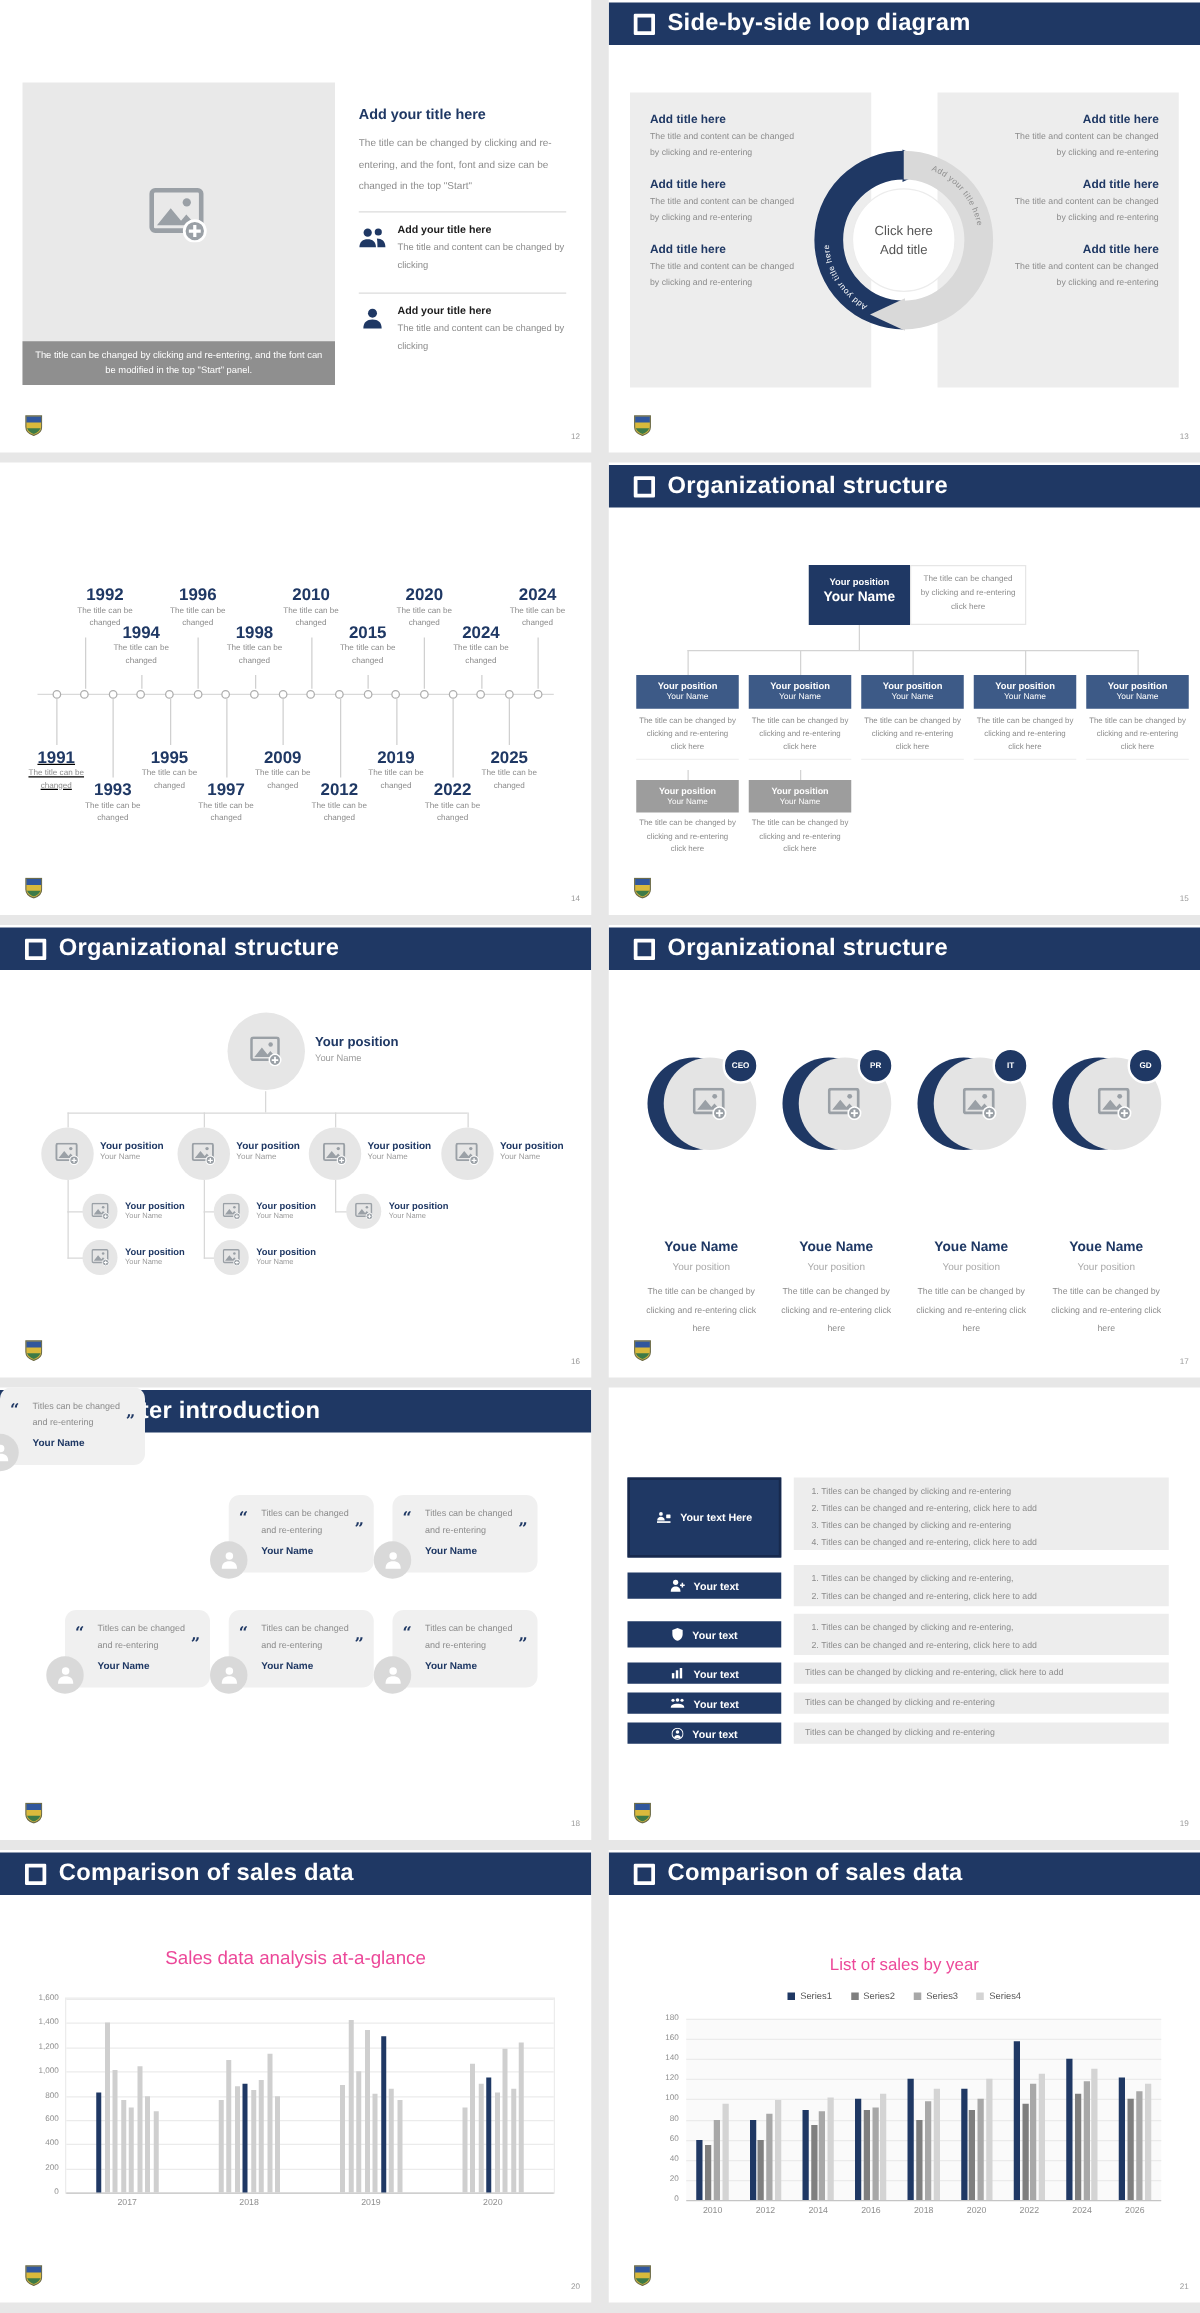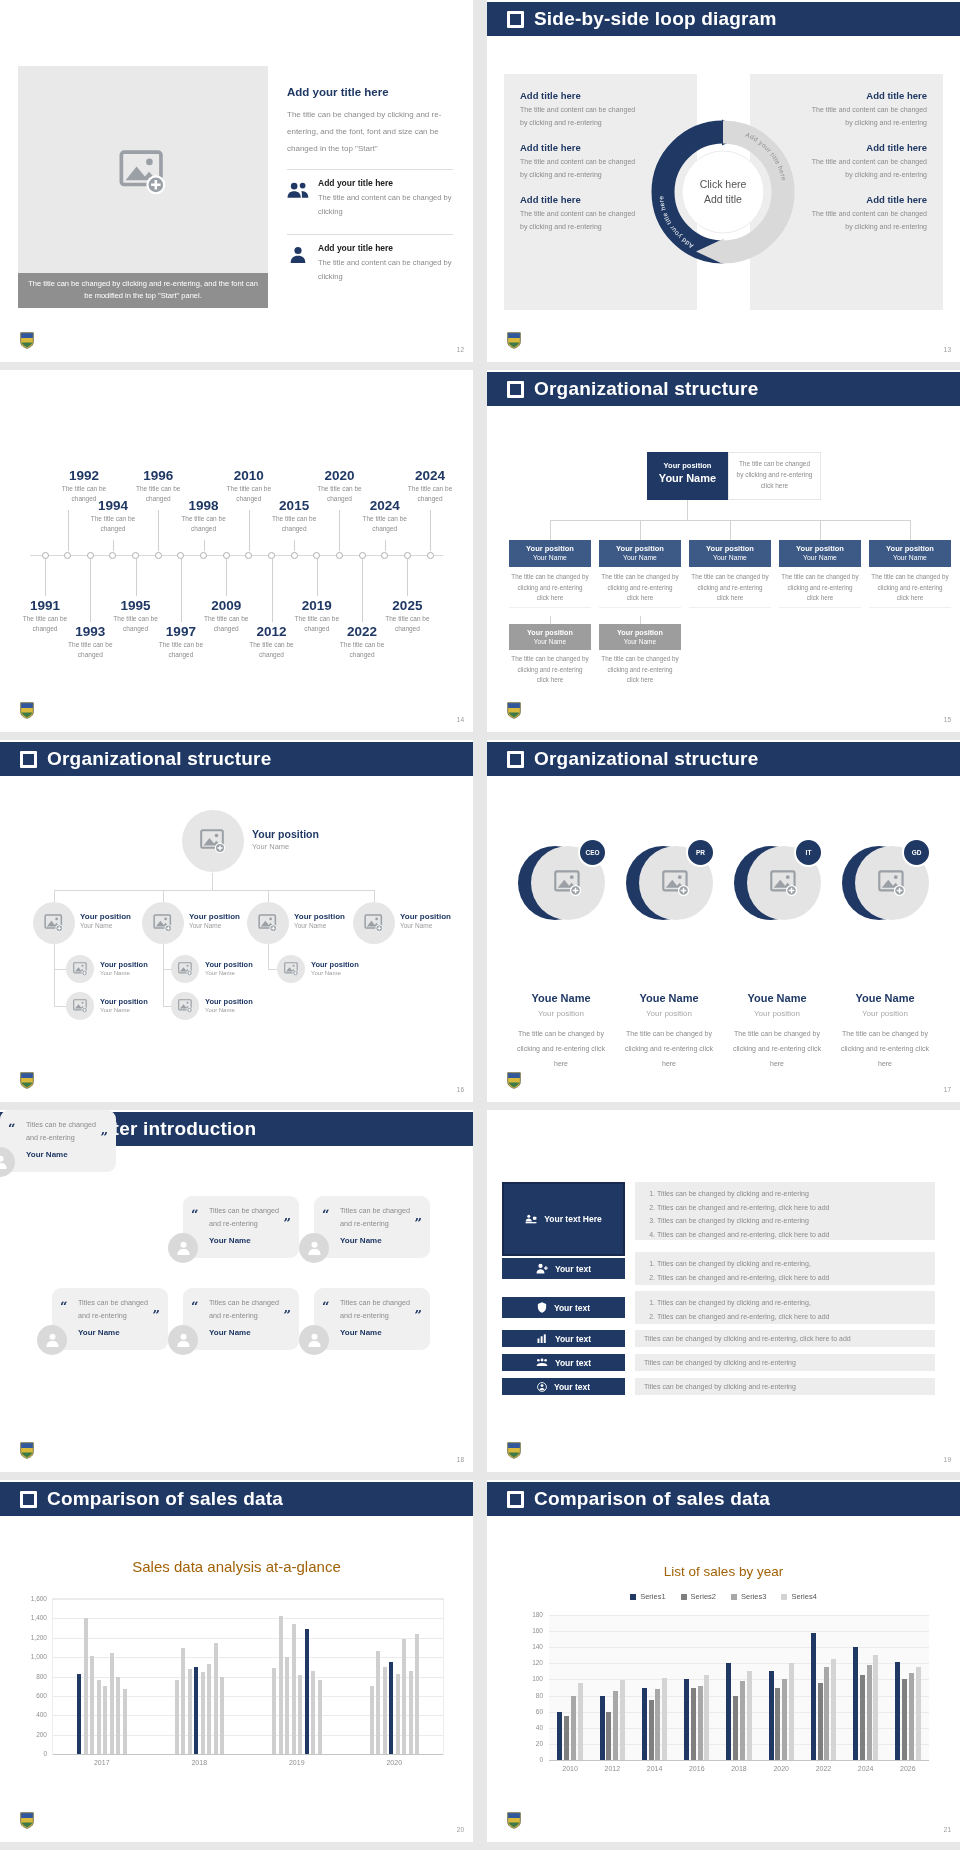--- a/index.html
+++ b/index.html
@@ -87,26 +87,26 @@
   .s18 .card:nth-of-type(6){left:314px;top:178px}
   .s18 .q{font-family:"DejaVu Serif",serif;font-weight:bold;color:#1f3864;font-size:13px;line-height:8px;}
   .s18 .qtxt{position:absolute;left:26px;top:9px;width:82px;font-size:7.2px;color:#8c8c8c;line-height:1.75;}
   .s18 .qtxt .qc{float:right;margin-top:2px;}
   .s18 .nm{position:absolute;left:26px;top:40px;font-size:8px;font-weight:bold;color:#1f3864;}
   .s18 .pava{position:absolute;left:-15px;top:37px;width:30px;height:30px;border-radius:50%;background:#d9d9d9;display:flex;align-items:center;justify-content:center;color:#fff;}
   
   .s19 .btn{position:absolute;left:15px;width:123px;background:#1f3864;color:#fff;display:flex;align-items:center;justify-content:center;gap:7px;box-sizing:border-box;}
   .s19 .btn .bi{width:12px;height:11px;color:#fff;flex:none;}
   .s19 .btn .bl{font-size:8.5px;font-weight:bold;}
-  .s19 .btn.big{top:72px;height:74px;border:2px solid #17294d;}
+  .s19 .btn.big{top:72px;height:64px;border:2px solid #17294d;}
   .s19 .box{position:absolute;left:148px;right:25px;background:#ededed;box-sizing:border-box;color:#8c8c8c;}
   .s19 ol{margin:0;padding:5px 6px 5px 22px;font-size:7px;line-height:1.95;}
   .s19 .bar{font-size:7px;line-height:17px;padding-left:9px;}
   
-  .ctitle{position:absolute;left:0;width:100%;text-align:center;color:#a16207;}
+  .ctitle{position:absolute;left:0;width:100%;text-align:center;color:#ec4899;}
   .plot{position:absolute;}
   .grid{position:absolute;left:0;width:100%;height:1px;background:#ebebeb;}
   .grid.base{background:#c4c4c4;}
   .ylab{position:absolute;width:30px;text-align:right;font-size:6.5px;color:#8f8f8f;}
   .xlab{position:absolute;text-align:center;font-size:7px;color:#8f8f8f;}
   .cbar{position:absolute;bottom:0;}
   #c21legend{position:absolute;left:0;top:112px;width:100%;display:flex;justify-content:center;gap:15px;}
   #c21legend .li{display:flex;align-items:center;gap:4px;font-size:7.5px;color:#595959;}
   #c21legend .sw{width:6px;height:6px;}
   .hiddefs{position:absolute;width:0;height:0;overflow:hidden;}
@@ -268,21 +268,21 @@
       <div class="pg">13</div>
     </div>
   </div>
 
   <div class="row" style="top:370px">
 
     <div class="slide left s14">
       <div class="tlb" id="timeline-body">
         <div class="tl-line"></div>
       <div class="tl-node" style="left: 41.5px; top: 148px;"></div>
-          <div class="tl-ent" style="left: 13px; top: 194px;">
+          <div class="tl-ent" style="left: 13px; top: 194px; text-decoration: underline;">
             <div class="yr">1991</div>
             <div class="ds">The title can be changed</div>
           </div>
           <div class="tl-con" style="left: 45px; top: 155px; height: 37px;"></div>
           <div class="tl-node" style="left: 64.15px; top: 148px;"></div>
           <div class="tl-ent" style="left: 52px; top: 64px;">
             <div class="yr">1992</div>
             <div class="ds">The title can be changed</div>
           </div>
           <div class="tl-con" style="left: 67.65px; top: 106px; height: 41px;"></div>

